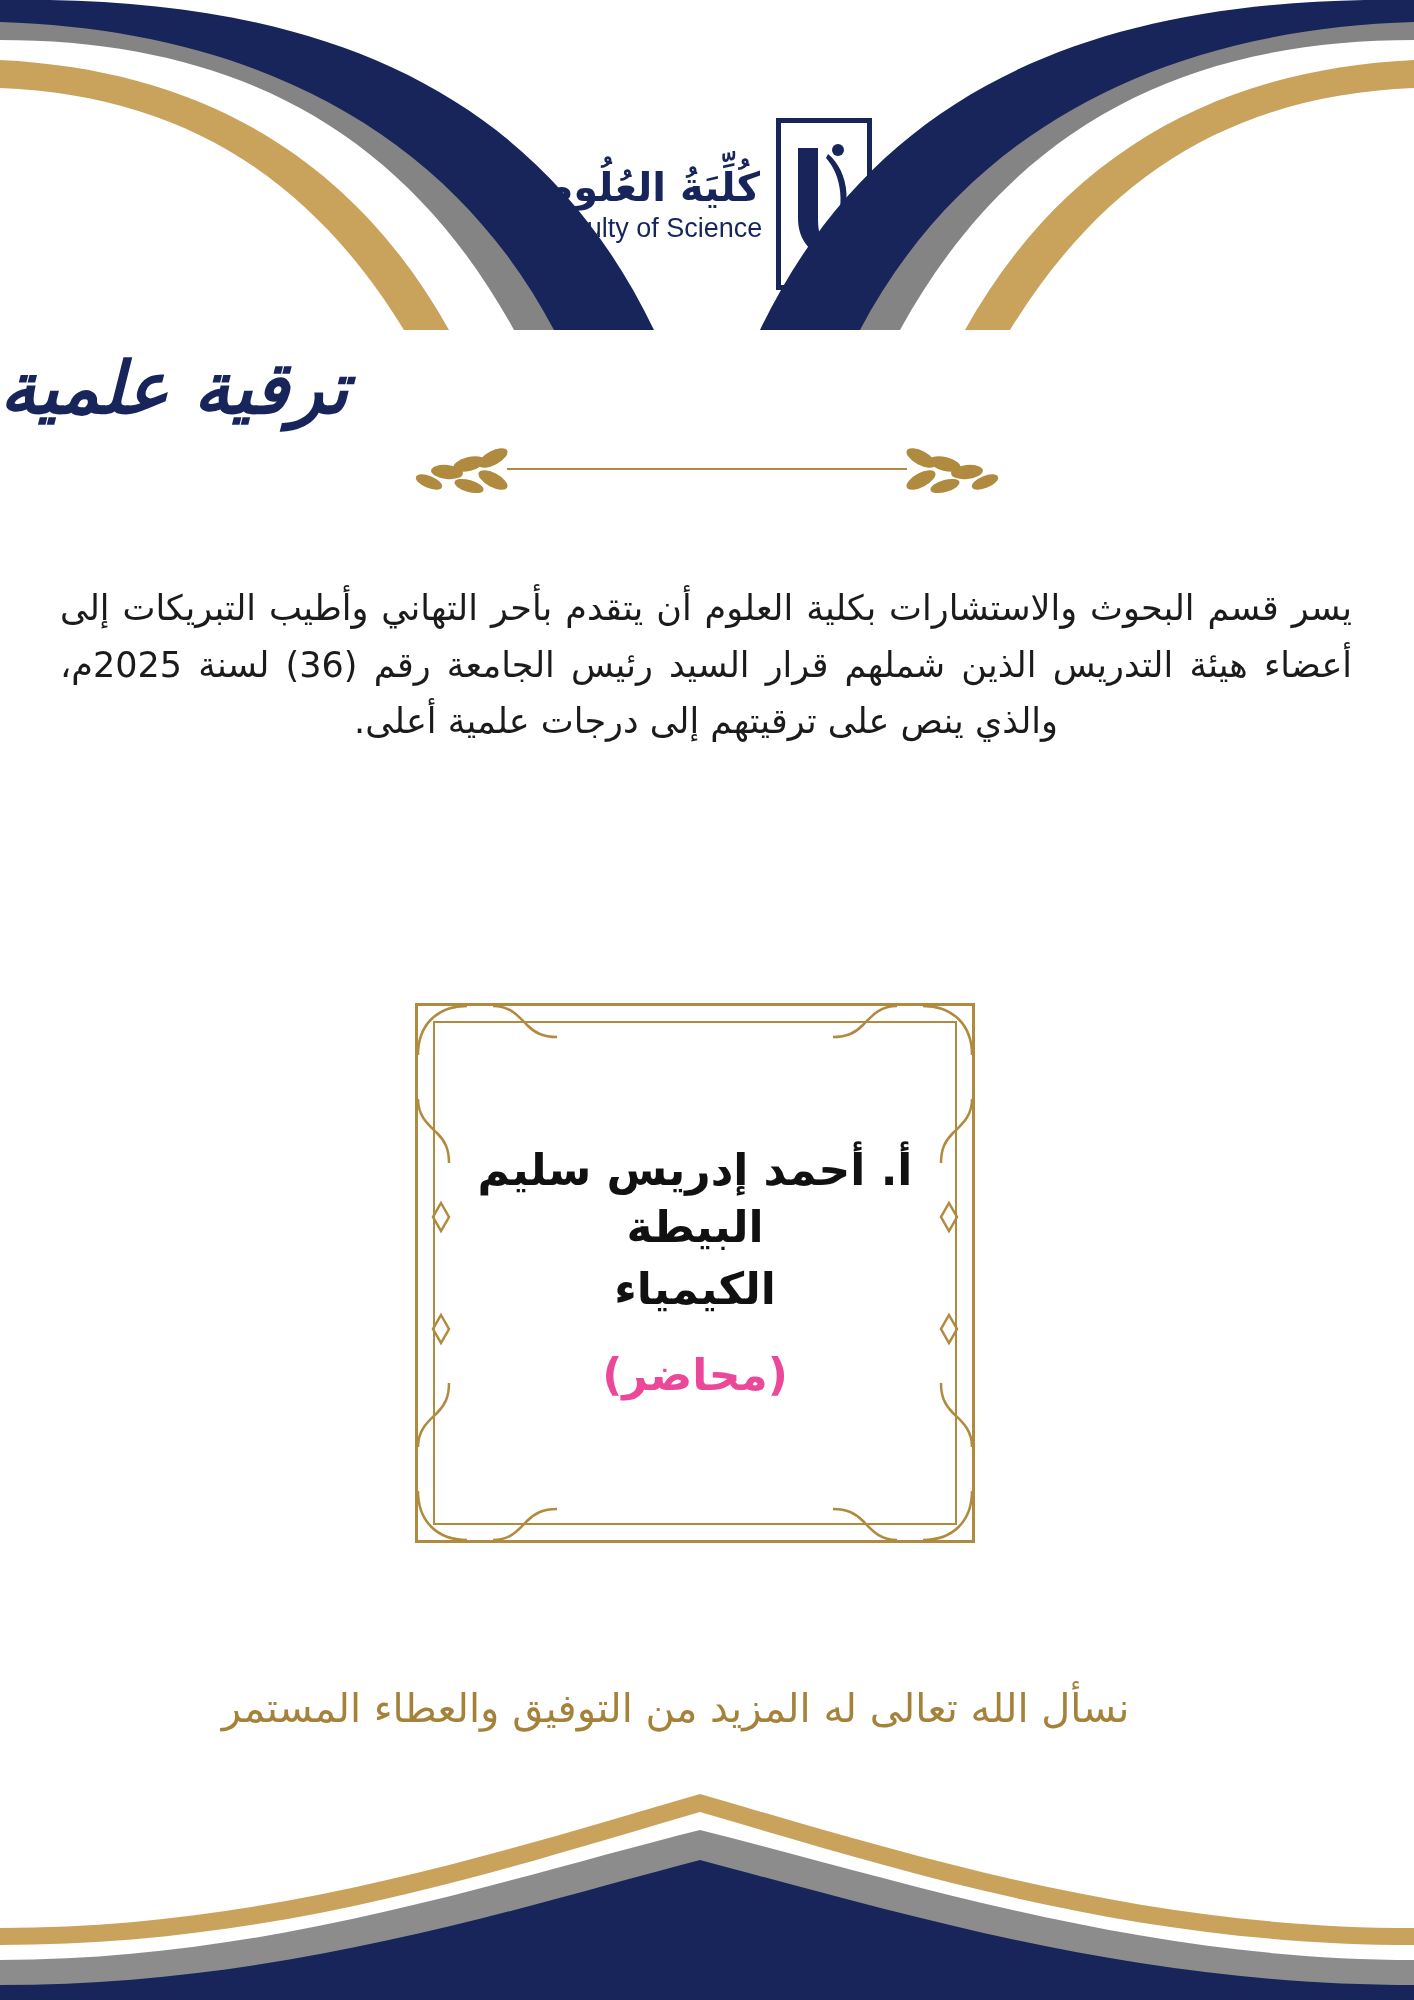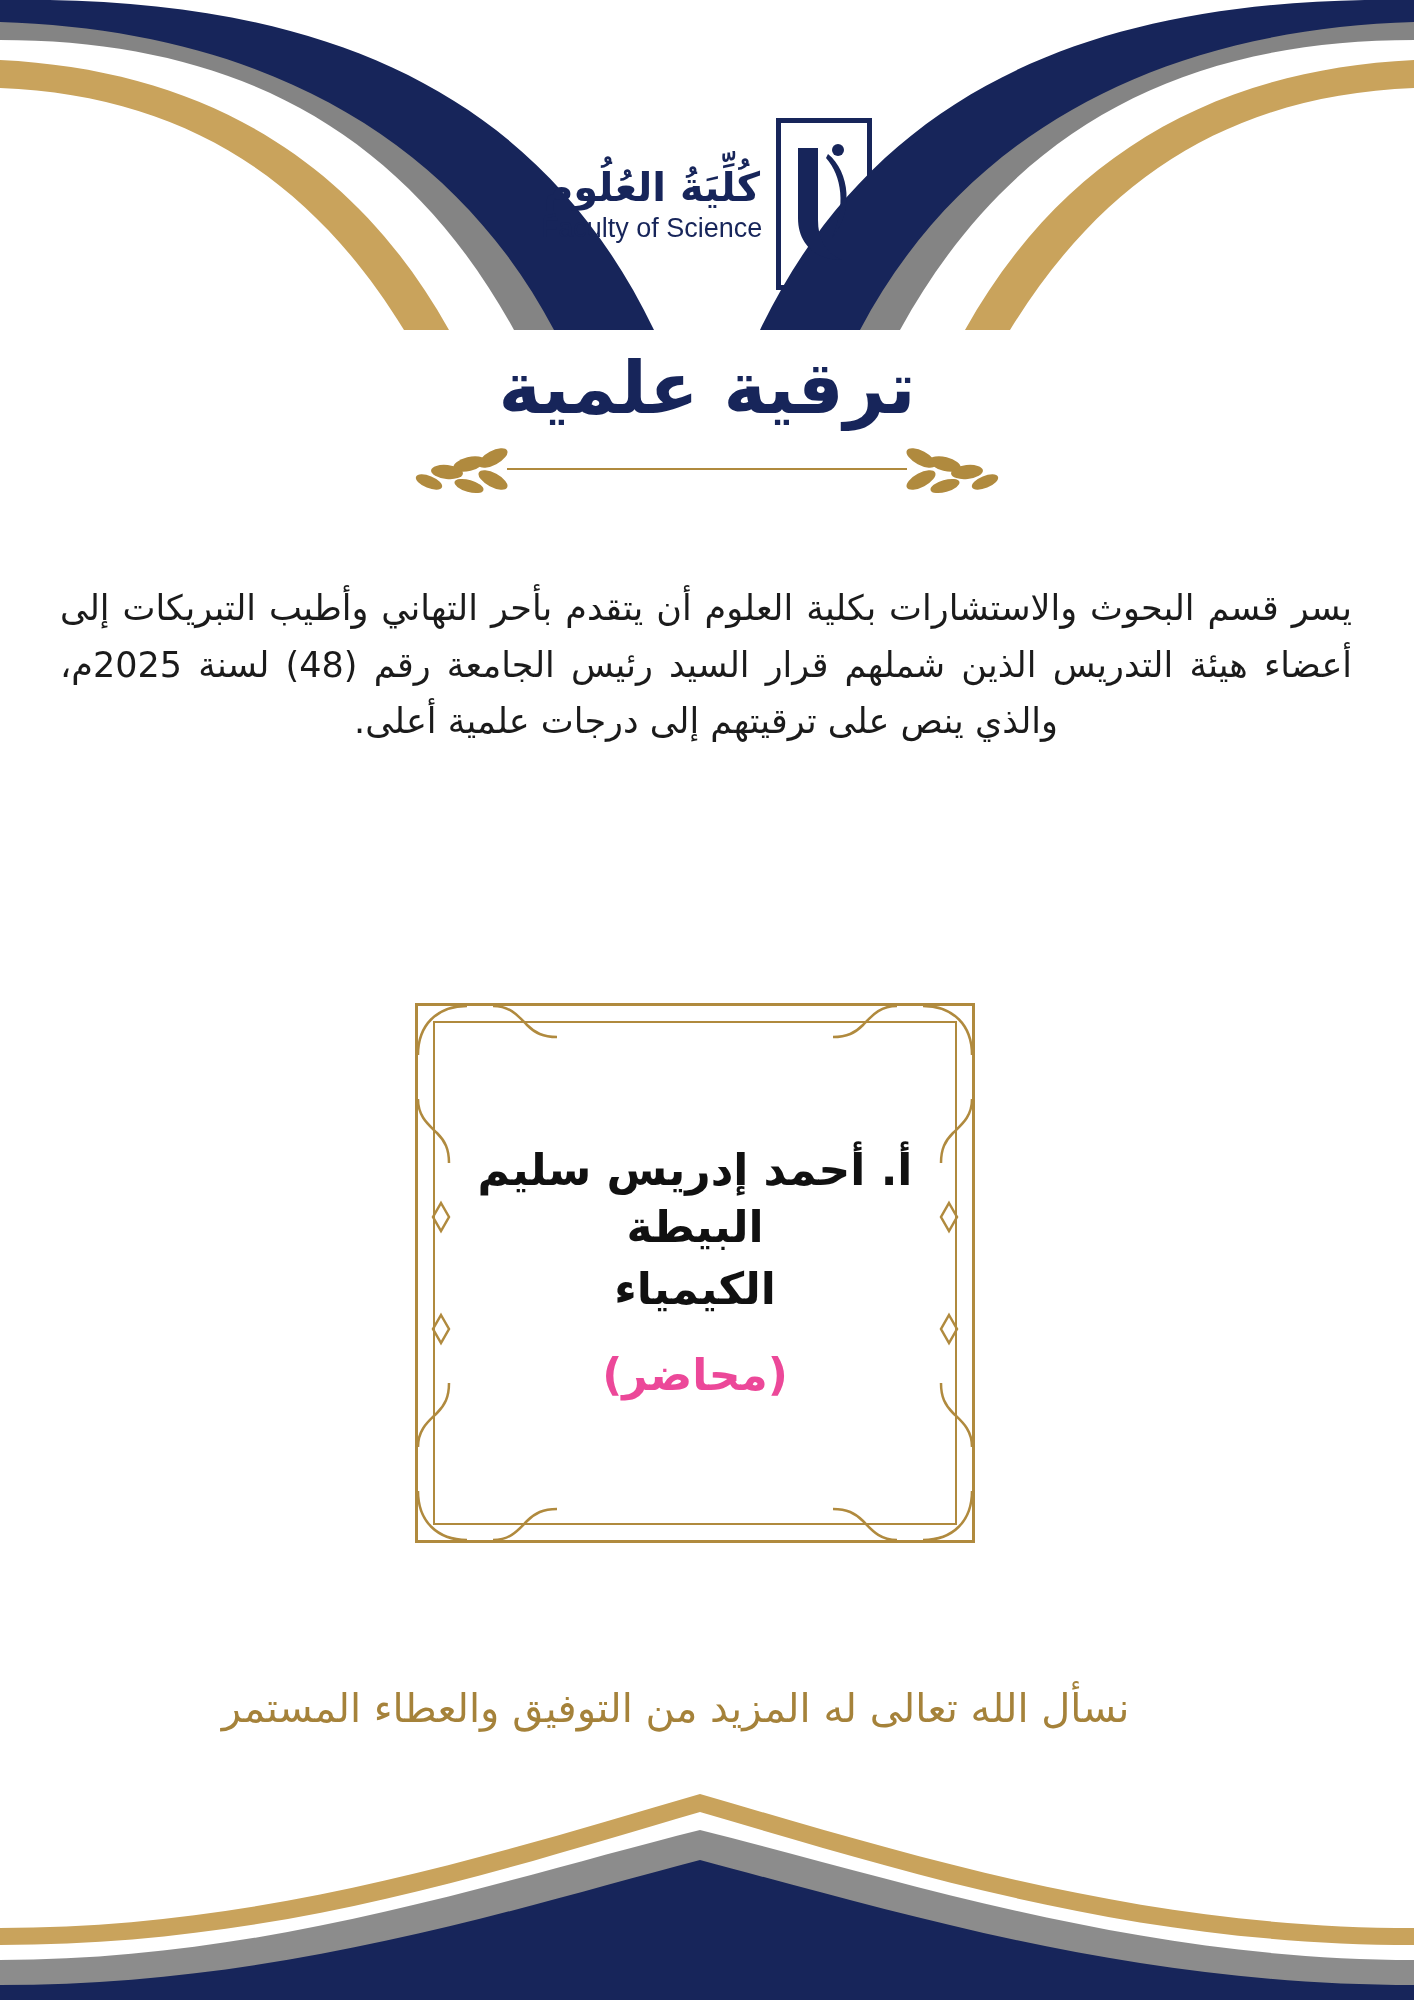--- a/index.html
+++ b/index.html
@@ -71,21 +71,22 @@
     align-items: center;
     justify-content: center;
   }
 
   
   .title-block {
     position: absolute;
     top: 352px;
     left: 0;
     width: 1414px;
-    text-align: center;
+    text-align: left;
+    font-style: italic;
   }
   .title-main {
     font-size: 72px;
     font-weight: 700;
     color: #17255a;
     line-height: 1;
     letter-spacing: -1px;
     font-family: "DejaVu Sans", sans-serif;
   }
   .title-orn {
@@ -222,21 +223,21 @@
           <ellipse cx="548" cy="30" rx="16" ry="7" transform="rotate(14 548 30)"></ellipse>
           <ellipse cx="570" cy="38" rx="16" ry="7" transform="rotate(-6 570 38)"></ellipse>
           <ellipse cx="588" cy="48" rx="14" ry="6" transform="rotate(-22 588 48)"></ellipse>
           <ellipse cx="524" cy="46" rx="16" ry="7" transform="rotate(-28 524 46)"></ellipse>
           <ellipse cx="548" cy="52" rx="15" ry="6" transform="rotate(-16 548 52)"></ellipse>
         </g>
       </svg>
     </div>
   </div>
 
-  <div class="body-text">يسر قسم البحوث والاستشارات بكلية العلوم أن يتقدم بأحر التهاني وأطيب التبريكات إلى أعضاء هيئة التدريس الذين شملهم قرار السيد رئيس الجامعة رقم (48) لسنة 2025م، والذي ينص على ترقيتهم إلى درجات علمية أعلى.</div>
+  <div class="body-text">يسر قسم البحوث والاستشارات بكلية العلوم أن يتقدم بأحر التهاني وأطيب التبريكات إلى أعضاء هيئة التدريس الذين شملهم قرار السيد رئيس الجامعة رقم (36) لسنة 2025م، والذي ينص على ترقيتهم إلى درجات علمية أعلى.</div>
 
   <div class="frame-outer">
     <div class="frame-line-1"></div>
     <div class="frame-line-2"></div>
 
     <svg style="position:absolute;inset:0;" width="560" height="540" viewBox="0 0 560 540">
       <g stroke="#b08a3e" stroke-width="2.5" fill="none">
         <path d="M3,52 C3,22 22,3 52,3"></path>
         <path d="M557,52 C557,22 538,3 508,3"></path>
         <path d="M3,488 C3,518 22,537 52,537"></path>

